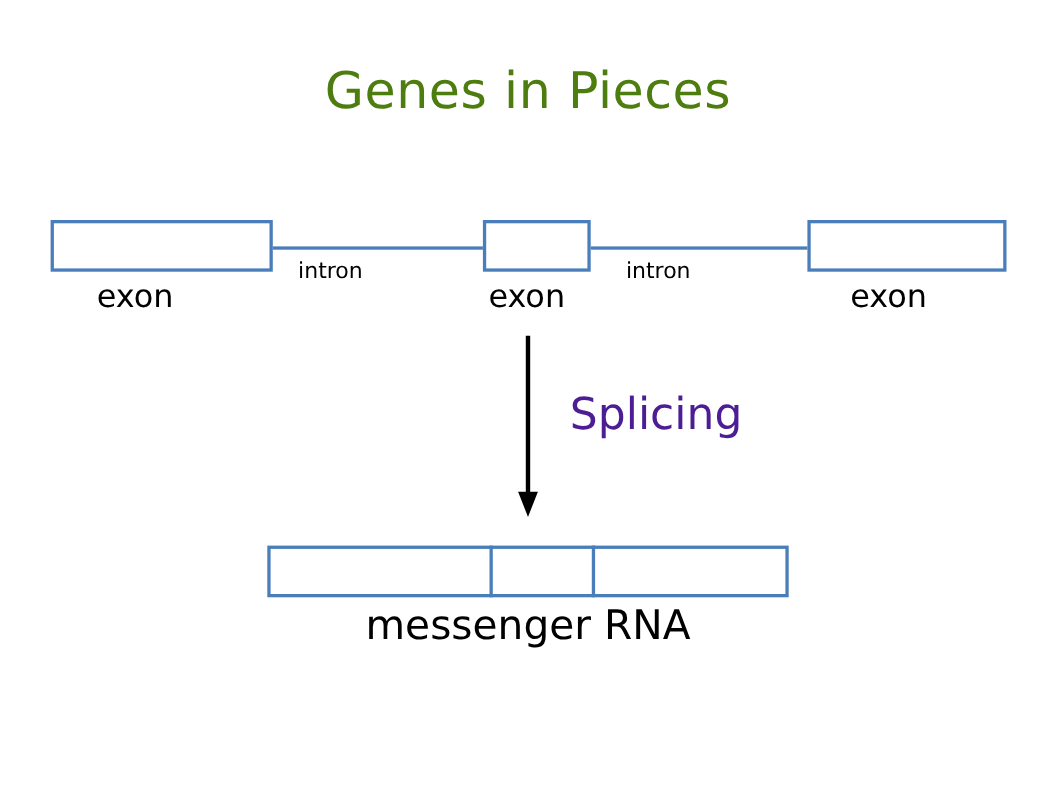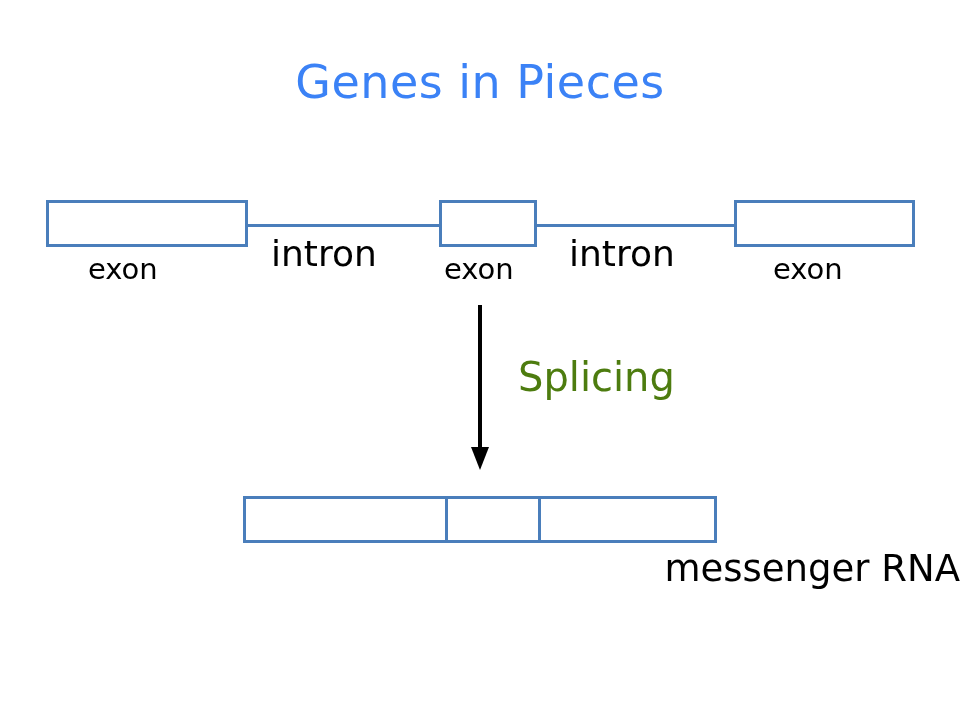--- a/index.html
+++ b/index.html
@@ -20,21 +20,21 @@
   #title {
     position: absolute;
     left: 0;
     top: 56px;
     width: 960px;
     text-align: center;
     font-family: "DejaVu Sans", sans-serif;
     font-size: 46px;
     font-weight: 500;
     letter-spacing: 0.5px;
-    color: #3b82f6;
+    color: #4d7c0f;
     line-height: 1.15;
     white-space: nowrap;
   }
 
   
   .exon-box {
     position: absolute;
     box-sizing: border-box;
     background: #ffffff;
     border: 3px solid #4a7ebb;
@@ -50,39 +50,39 @@
     font-family: "DejaVu Sans", sans-serif;
     color: #000000;
     white-space: nowrap;
     line-height: 1;
   }
   .lbl-exon {
     font-size: 29px;
     letter-spacing: 0px;
   }
   .lbl-intron {
-    font-size: 36px;
+    font-size: 20px;
     letter-spacing: 0px;
   }
 
   
   #splice-arrow {
     position: absolute;
     left: 466px;
     top: 305px;
     width: 30px;
     height: 170px;
   }
   #splice-label {
     position: absolute;
     left: 518px;
     top: 357px;
     font-family: "DejaVu Sans", sans-serif;
     font-size: 40px;
-    color: #4d7c0f;
+    color: #4c1d95;
     white-space: nowrap;
     line-height: 1;
   }
 
   
   #mrna-box {
     position: absolute;
     left: 243px;
     top: 496px;
     width: 474px;
@@ -96,21 +96,21 @@
     top: 496px;
     width: 3px;
     height: 47px;
     background: #4a7ebb;
   }
   #mrna-label {
     position: absolute;
     left: 0;
     top: 550px;
     width: 960px;
-    text-align: right;
+    text-align: center;
     font-family: "DejaVu Sans", sans-serif;
     font-size: 37px;
     color: #000000;
     line-height: 1;
     white-space: nowrap;
   }
 </style>
 </head>
 <body>
 

